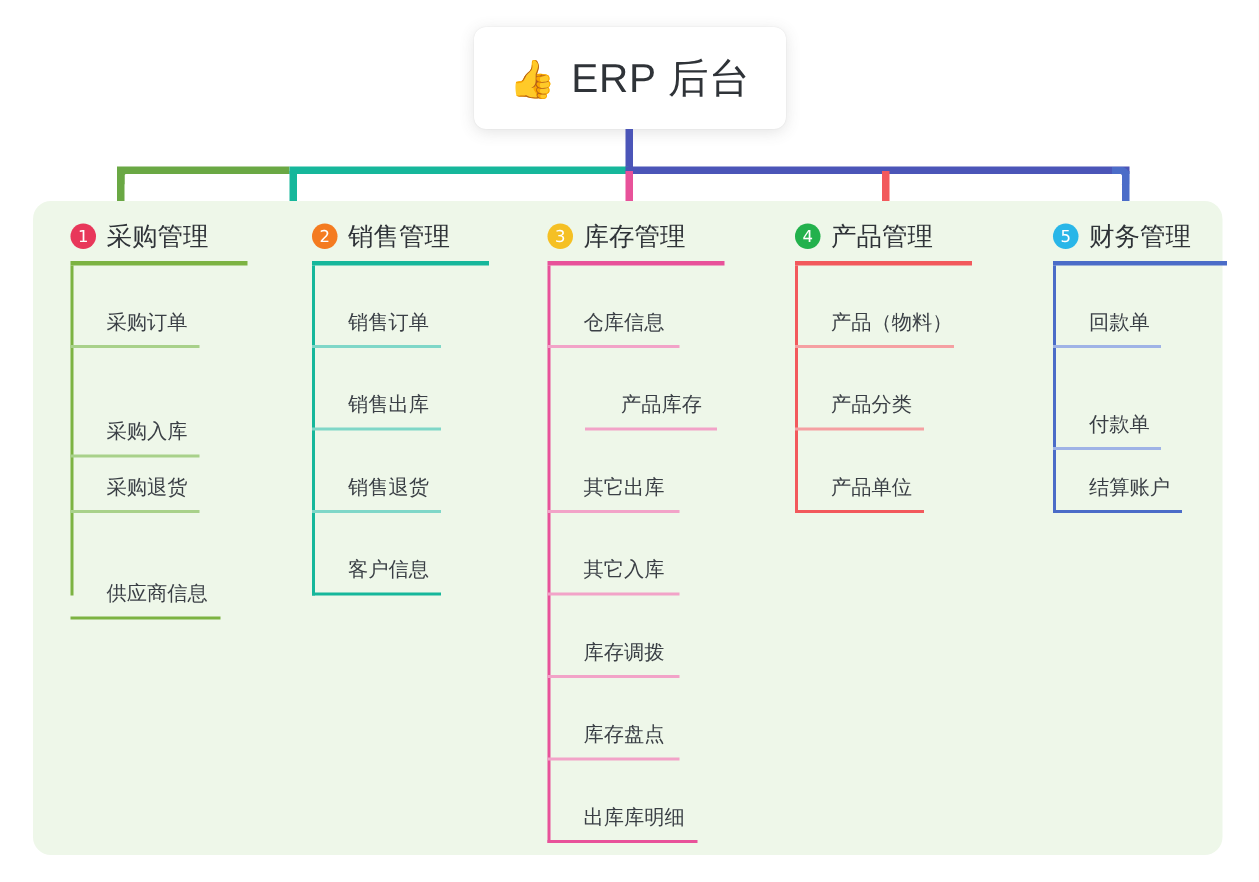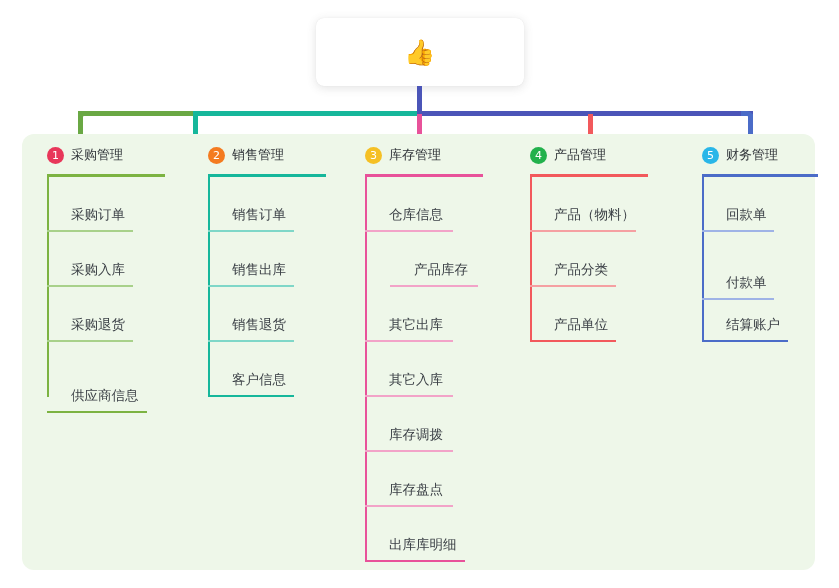--- a/index.html
+++ b/index.html
@@ -125,21 +125,21 @@
     height: 17px;
     border-radius: 50%;
     color: #ffffff;
     font-size: 11px;
     line-height: 17px;
     text-align: center;
     font-family: "DejaVu Sans", sans-serif;
     flex: 0 0 auto;
   }
   .col-title {
-    font-size: 13px;
+    font-size: 17px;
     color: #2f3338;
   }
   .col-rule {
     position: absolute;
     top: 40px;
     left: 0;
     height: 3px;
   }
   .spine {
     position: absolute;
@@ -165,20 +165,21 @@
     left: 0;
     bottom: 0;
     height: 2px;
   }
 </style>
 </head>
 <body>
 
 <div id="root-card">
   <span class="root-emoji">👍</span>
+  <span class="root-text">ERP 后台</span>
 </div>
 
 <div class="conn" id="trunk"></div>
 <div class="conn bus-seg" id="bus-g"></div>
 <div class="conn bus-seg" id="bus-t"></div>
 <div class="conn bus-seg" id="bus-b"></div>
 <div class="conn elbow" id="elbow-l"></div>
 <div class="conn elbow" id="elbow-r"></div>
 <div class="conn stub" id="stub-1"></div>
 <div class="conn stub" id="stub-2"></div>
@@ -193,21 +194,21 @@
       <div class="col-header">
         <span class="badge" style="background: rgb(232, 55, 90);">1</span>
         <span class="col-title">采购管理</span>
       </div>
       <div class="col-rule" style="width: 118px; background: rgb(124, 179, 66);"></div>
       <div class="spine" style="height: 220px; background: rgb(124, 179, 66);"></div>
       <div class="item" style="top: 43px; width: 96px;">
         <span class="item-label">采购订单</span>
         <div class="item-rule" style="width: 86px; background: rgb(168, 209, 138);"></div>
       </div>
-      <div class="item" style="top: 98px; width: 96px;">
+      <div class="item" style="top: 116px; width: 96px;">
         <span class="item-label">采购入库</span>
         <div class="item-rule" style="width: 86px; background: rgb(168, 209, 138);"></div>
       </div>
       <div class="item" style="top: 153px; width: 96px;">
         <span class="item-label">采购退货</span>
         <div class="item-rule" style="width: 86px; background: rgb(168, 209, 138);"></div>
       </div>
       <div class="item" style="top: 208px; width: 110px; margin-top: 16px;">
         <span class="item-label">供应商信息</span>
         <div class="item-rule" style="width: 100px; background: rgb(124, 179, 66);"></div>

